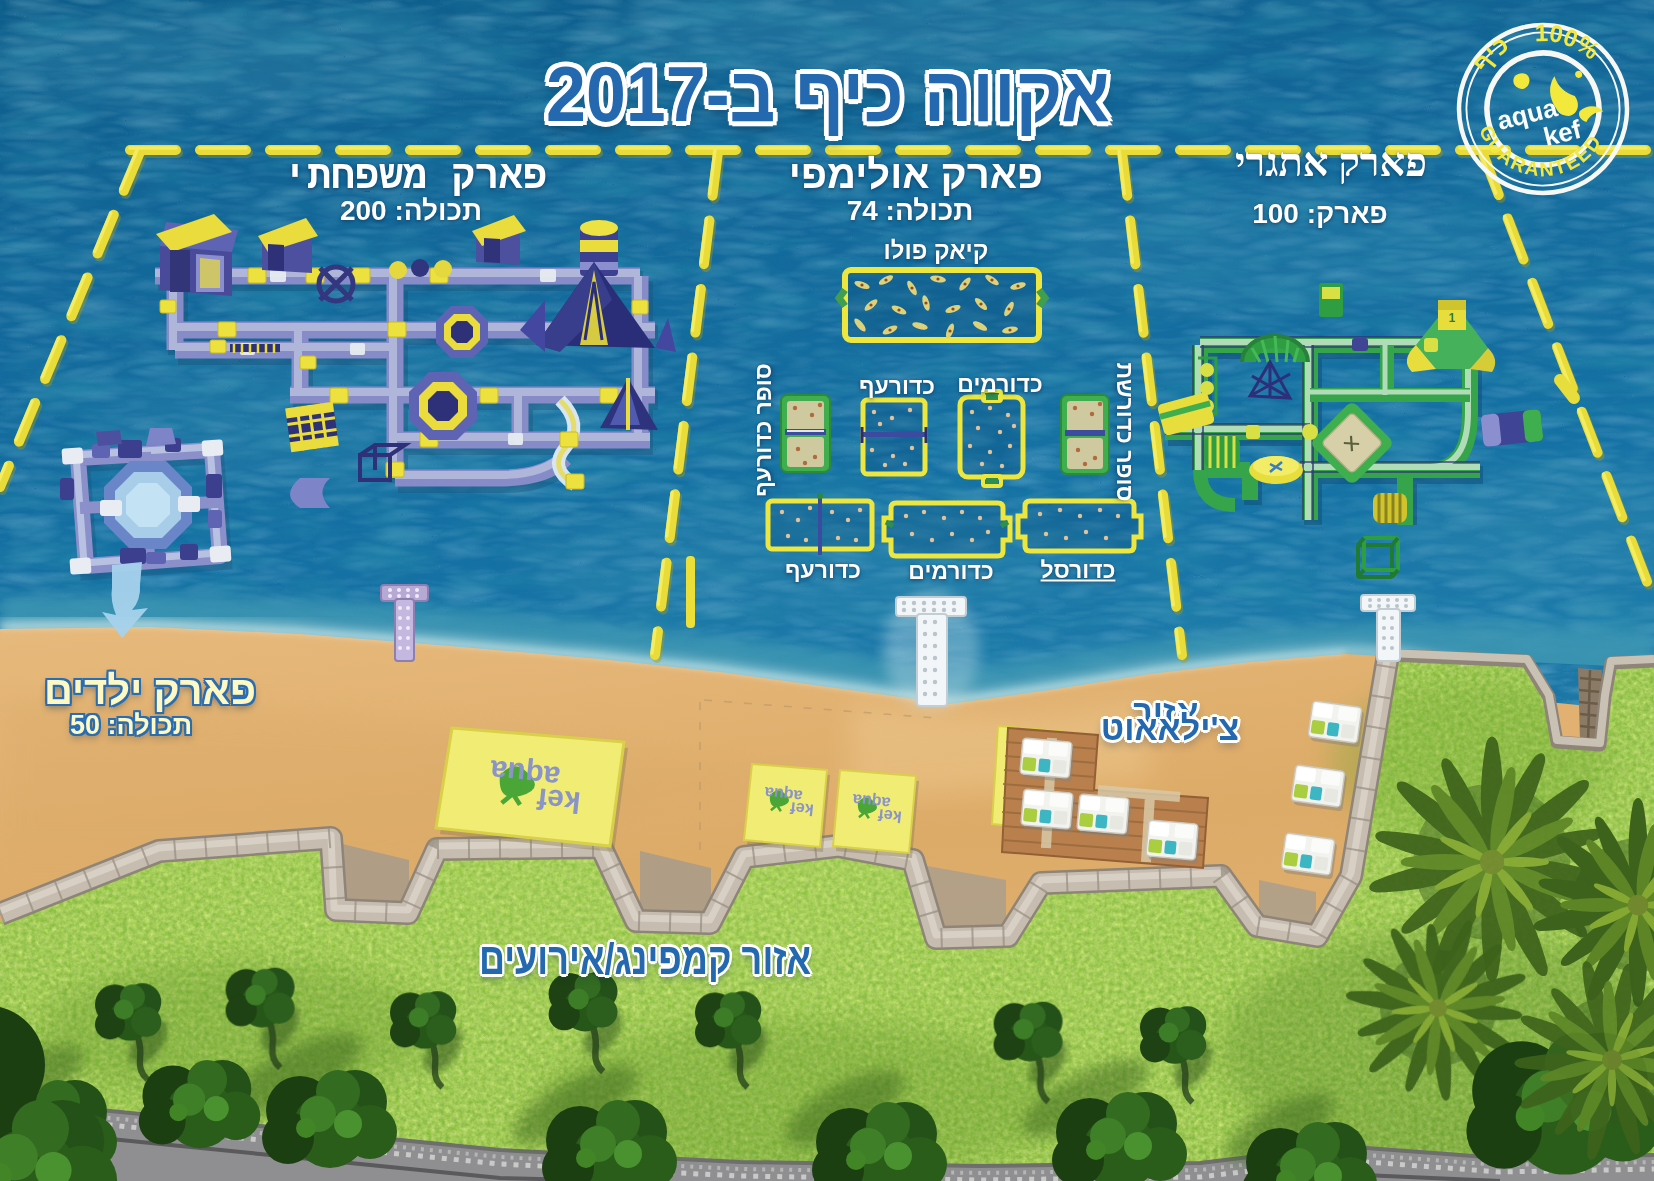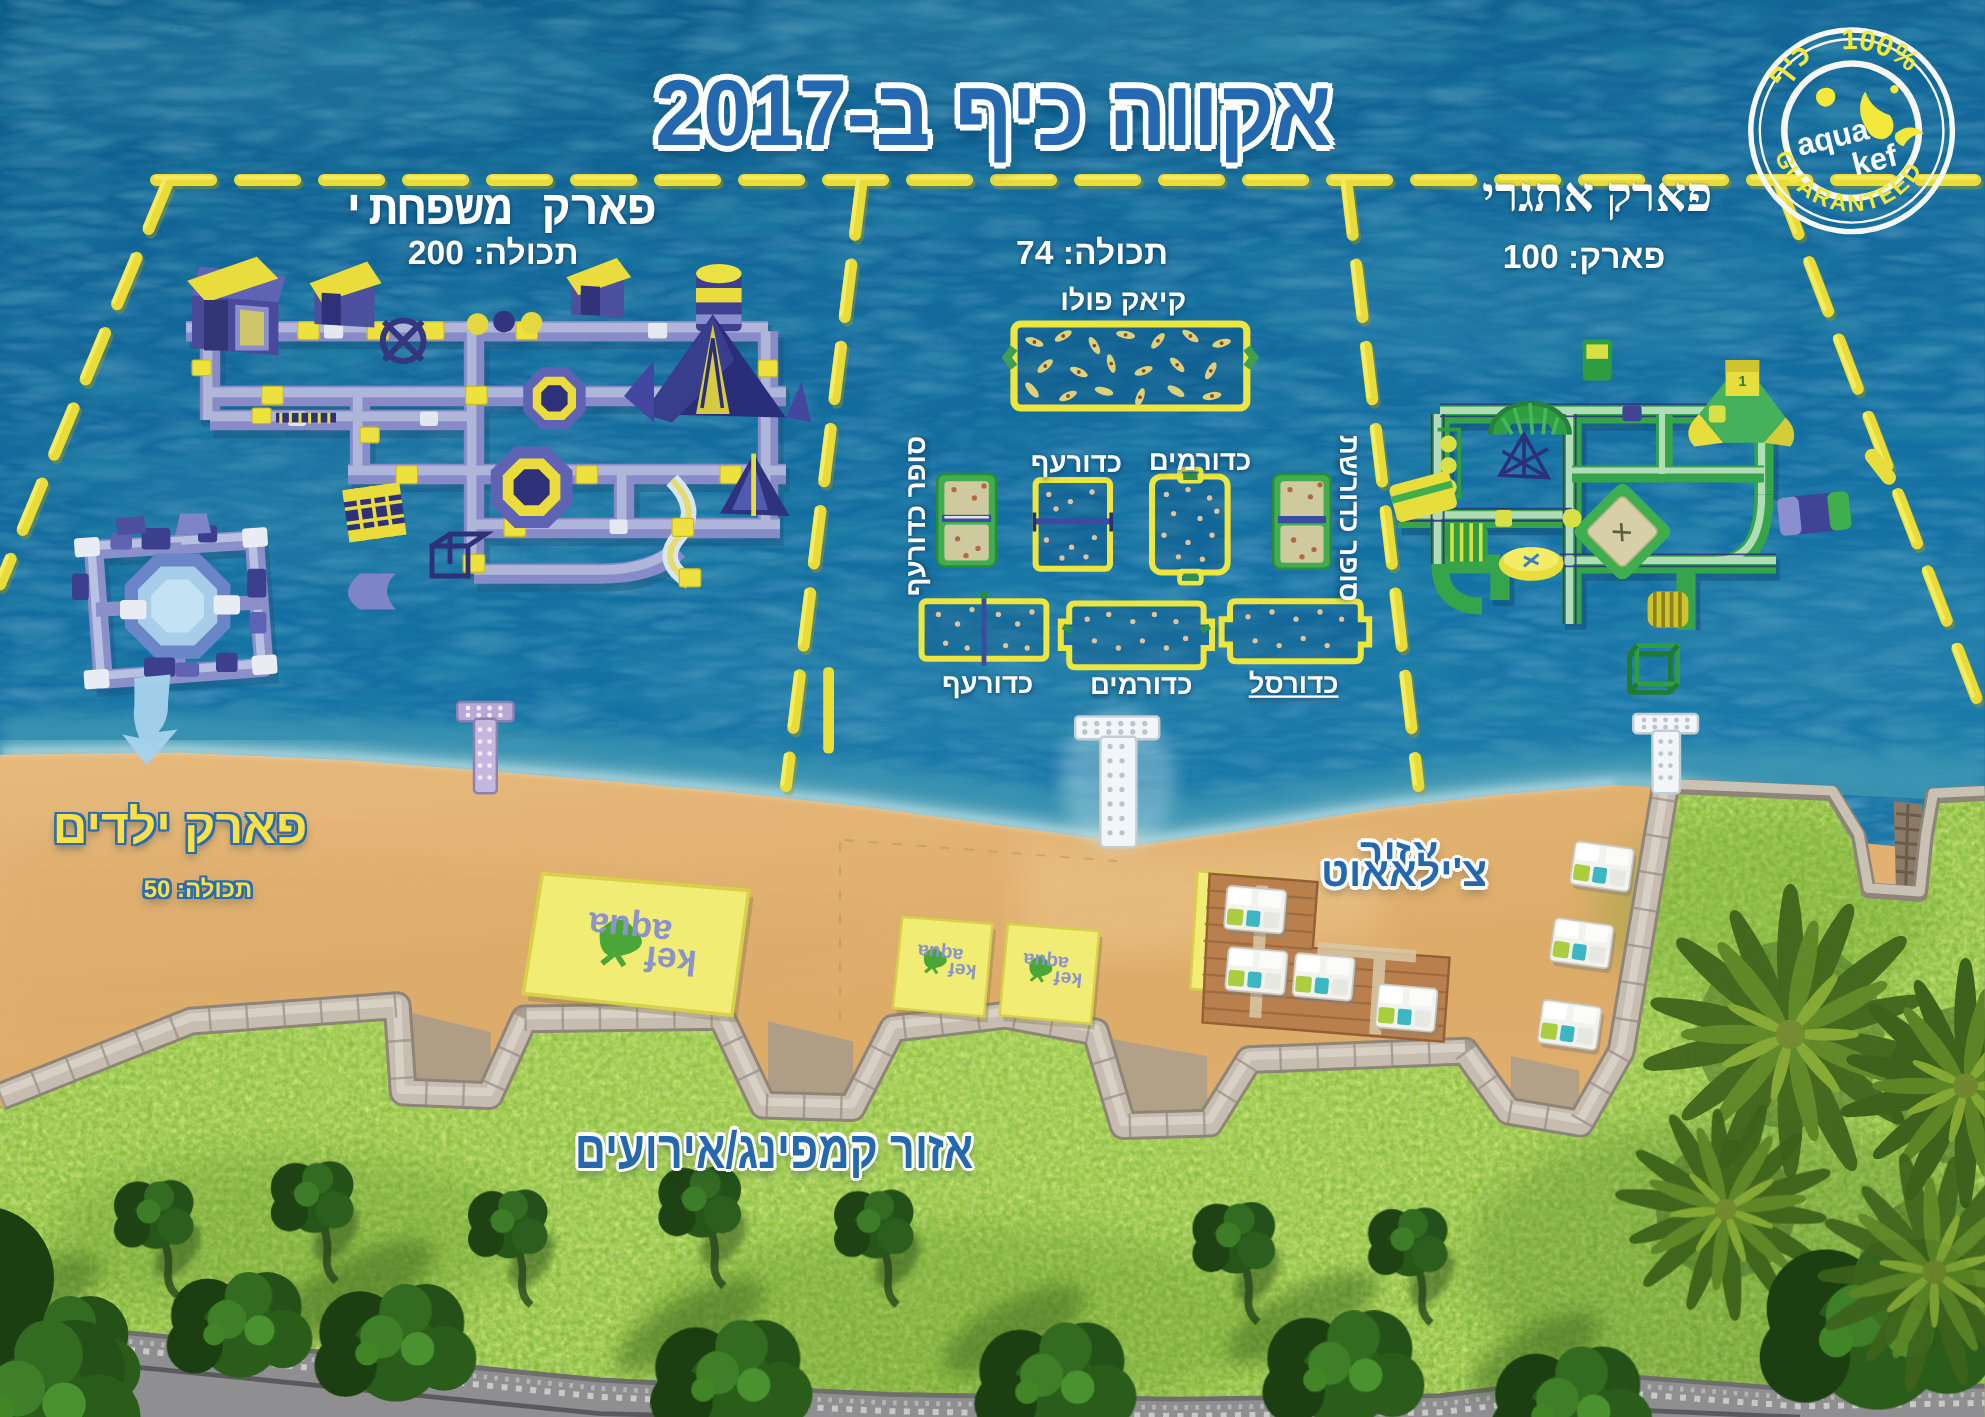--- a/index.html
+++ b/index.html
@@ -977,52 +977,53 @@
     <path d="M1556,112 C1551,99 1554,87 1562,80 C1563,92 1569,99 1577,104 C1581,114 1575,123 1566,122 C1560,120 1557,117 1556,112 Z"></path>
     <path d="M1578,120 C1587,115 1597,118 1601,126 C1594,124 1587,126 1582,132 C1577,129 1575,124 1578,120 Z"></path>
     <circle cx="1586" cy="84" r="3.5"></circle>
   </g>
 </g>
 </svg>
 <style>
   .lb{position:absolute;white-space:nowrap;font-weight:bold;transform:translate(-50%,-50%);
       font-family:"Liberation Sans",sans-serif;direction:rtl;}
   .wt{color:#ffffff;text-shadow:0 2px 4px rgba(10,45,80,0.55),0 0 2px rgba(10,45,80,0.4);}
-  .wb{color:#fde047;text-shadow:
+  .wb{color:#fef9c3;text-shadow:
       -2px 0 0 #2a6db3,2px 0 0 #2a6db3,0 -2px 0 #2a6db3,0 2px 0 #2a6db3,
       -2px -2px 0 #2a6db3,2px 2px 0 #2a6db3,-2px 2px 0 #2a6db3,2px -2px 0 #2a6db3,
       0 4px 7px rgba(10,45,80,0.5);}
   .bw{color:#2468b0;text-shadow:
       -3px 0 0 #fff,3px 0 0 #fff,0 -3px 0 #fff,0 3px 0 #fff,
       -2px -2px 0 #fff,2px 2px 0 #fff,-2px 2px 0 #fff,2px -2px 0 #fff,
       0 5px 8px rgba(10,45,80,0.45);}
 </style>
 
 <div class="lb bw" style="left:828px;top:94px;font-size:78px;transform:translate(-50%,-50%) scaleX(0.92);text-shadow:
   -5px 0 0 #fff,5px 0 0 #fff,0 -5px 0 #fff,0 5px 0 #fff,-4px -4px 0 #fff,4px 4px 0 #fff,
   -4px 4px 0 #fff,4px -4px 0 #fff,0 8px 12px rgba(10,45,80,0.5);">אקווה כיף ב-2017</div>
 
 <div class="lb wt" style="left:415px;top:177px;font-size:40px;font-family:Liberation Mono, monospace;">פארק משפחתי</div>
 <div class="lb wt" style="left:411px;top:211px;font-size:28px;">תכולה: 200</div>
 
+<div class="lb wt" style="left:916px;top:174px;font-size:40px;">פארק אולימפי</div>
 <div class="lb wt" style="left:910px;top:211px;font-size:28px;">תכולה: 74</div>
 
 <div class="lb wt" style="left:1331px;top:162px;font-size:40px;font-family:Liberation Serif, serif;">פארק אתגרי</div>
 <div class="lb wt" style="left:1320px;top:214px;font-size:28px;">פארק: 100</div>
 
 <div class="lb wt" style="left:936px;top:251px;font-size:24px;text-align:right;">קיאק פולו</div>
 
 <div class="lb wt" style="left:897px;top:386px;font-size:23px;">כדורעף</div>
 <div class="lb wt" style="left:1000px;top:384px;font-size:23px;">כדורמים</div>
 <div class="lb wt" style="left:763px;top:430px;font-size:23px;transform:translate(-50%,-50%) rotate(-90deg);">סופר כדורעף</div>
 <div class="lb wt" style="left:1124px;top:432px;font-size:23px;transform:translate(-50%,-50%) rotate(90deg);">סופר כדורשת</div>
 <div class="lb wt" style="left:823px;top:570px;font-size:23px;">כדורעף</div>
 <div class="lb wt" style="left:951px;top:571px;font-size:23px;">כדורמים</div>
 <div class="lb wt" style="left:1078px;top:570px;font-size:23px;text-decoration:underline;">כדורסל</div>
 
 <div class="lb wb" style="left:150px;top:690px;font-size:40px;">פארק ילדים</div>
-<div class="lb wb" style="left:131px;top:742px;font-size:20px;margin-left:34px;">תכולה: 50</div>
+<div class="lb wb" style="left:131px;top:725px;font-size:27px;">תכולה: 50</div>
 
 <div class="lb bw" style="left:1166px;top:712px;font-size:34px;">אזור</div>
 <div class="lb bw" style="left:1170px;top:728px;font-size:34px;">צ'ילאאוט</div>
 
 <div class="lb bw" style="left:645px;top:959px;font-size:44px;transform:translate(-50%,-50%) scaleX(0.82);">אזור קמפינג/אירועים</div>
 </div>
 
 </body></html>

